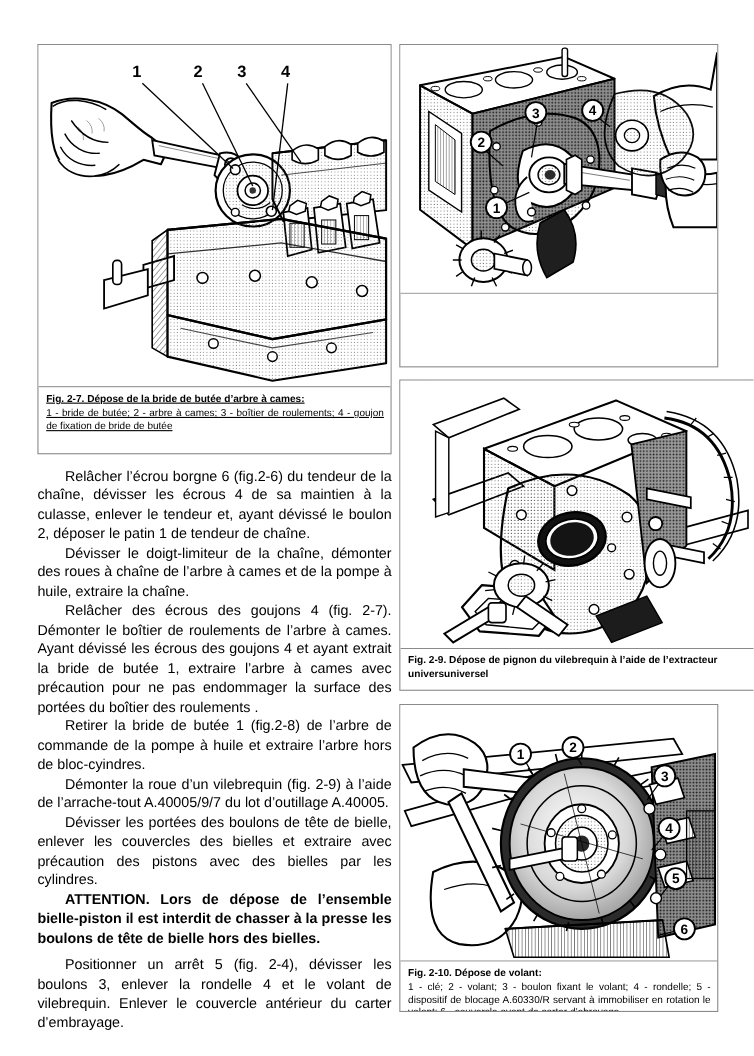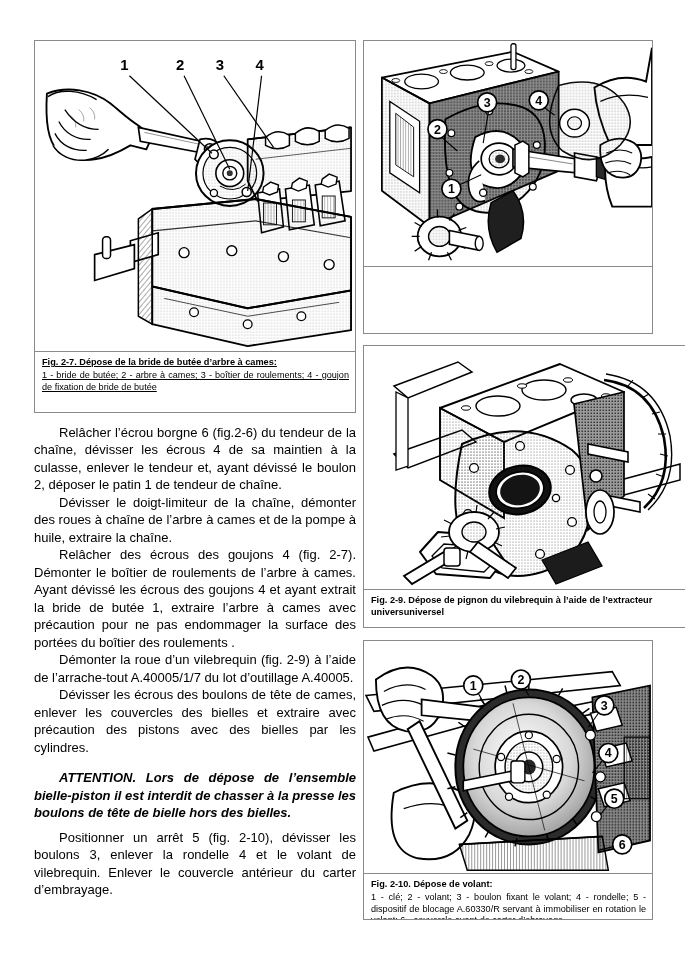--- a/index.html
+++ b/index.html
@@ -71,22 +71,21 @@
   .bodycol p {
     margin: 0;
     font-size: 13px;
     line-height: 1.345;
     text-align: justify;
     text-indent: 25px;
     hyphens: none;
   }
   .bodycol p.warn {
     font-weight: bold;
-    font-style: italic;
-    margin-top: 13px;
+    margin-top: 0;
     margin-bottom: 7px;
     text-indent: 25px;
   }
 
   
   .num-plain {
     font-size: 15px;
     font-weight: bold;
     font-family: "Liberation Sans", sans-serif;
   }
@@ -223,24 +222,25 @@
     <div class="capbox inline">
       <div class="captitle">Fig. 2-7. Dépose de la bride de butée d’arbre à cames:</div>
       <div class="caplist">1 - bride de butée; 2 - arbre à cames; 3 - boîtier de roulements; 4 - goujon de fixation de bride de butée</div>
     </div>
   </div>
 
   <div class="bodycol">
     <p>Relâcher l’écrou borgne 6 (fig.2-6) du tendeur de la chaîne, dévisser les écrous 4 de sa maintien à la culasse, enlever le tendeur et, ayant dévissé le boulon 2, déposer le patin 1 de tendeur de chaîne.</p>
     <p>Dévisser le doigt-limiteur de la chaîne, démonter des roues à chaîne de l’arbre à cames et de la pompe à huile, extraire la chaîne.</p>
     <p>Relâcher des écrous des goujons 4 (fig. 2-7). Démonter le boîtier de roulements de l’arbre à cames. Ayant dévissé les écrous des goujons 4 et ayant extrait la bride de butée 1, extraire l’arbre à cames avec précaution pour ne pas endommager la surface des portées du boîtier des roulements .</p>
-    <p>Démonter la roue d’un vilebrequin (fig. 2-9) à l’aide de l’arrache-tout A.40005/1/7 du lot d’outillage A.40005.</p>
-    <p>Dévisser les écrous des boulons de tête de cames, enlever les couvercles des bielles et extraire avec précaution des pistons avec des bielles par les cylindres.</p>
+    <p>Retirer la bride de butée 1 (fig.2-8) de l’arbre de commande de la pompe à huile et extraire l’arbre hors de bloc-cyindres.</p>
+    <p>Démonter la roue d’un vilebrequin (fig. 2-9) à l’aide de l’arrache-tout A.40005/9/7 du lot d’outillage A.40005.</p>
+    <p>Dévisser les portées des boulons de tête de bielle, enlever les couvercles des bielles et extraire avec précaution des pistons avec des bielles par les cylindres.</p>
     <p class="warn">ATTENTION. Lors de dépose de l’ensemble bielle-piston il est interdit de chasser à la presse les boulons de tête de bielle hors des bielles.</p>
-    <p>Positionner un arrêt 5 (fig. 2-10), dévisser les boulons 3, enlever la rondelle 4 et le volant de vilebrequin. Enlever le couvercle antérieur du carter d’embrayage.</p>
+    <p>Positionner un arrêt 5 (fig. 2-4), dévisser les boulons 3, enlever la rondelle 4 et le volant de vilebrequin. Enlever le couvercle antérieur du carter d’embrayage.</p>
   </div>
 
   <div class="figbox" style="left:363px; top:40px; width:290px; height:294px;">
     <div class="figimg" style="height:225px;">
       <svg viewBox="0 0 290 225" preserveAspectRatio="xMidYMid meet" aria-hidden="true">
         <defs>
           <pattern id="stip8" width="3" height="3" patternUnits="userSpaceOnUse">
             <circle cx="1" cy="1" r="0.5" fill="#4a4a4a"></circle>
           </pattern>
           <pattern id="dk8" width="3" height="3" patternUnits="userSpaceOnUse">

